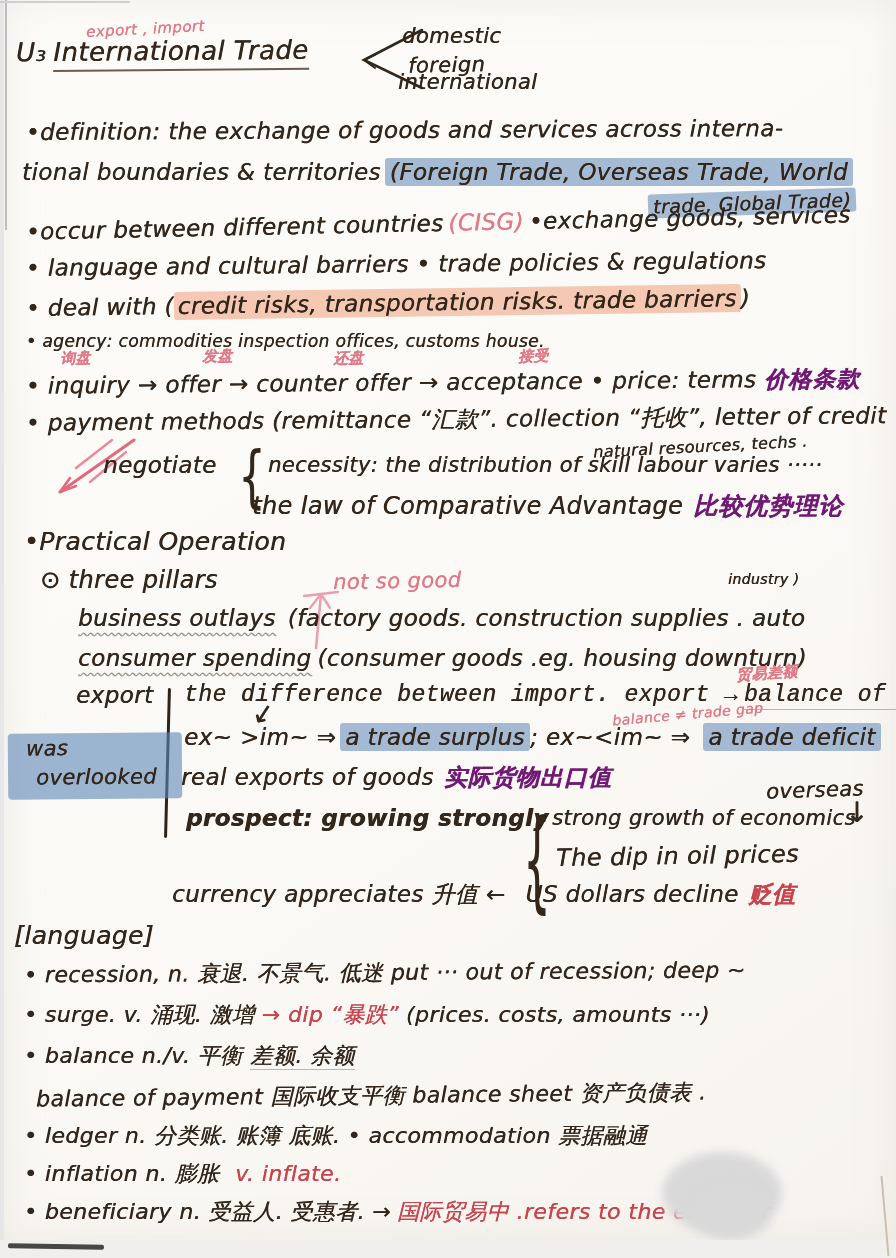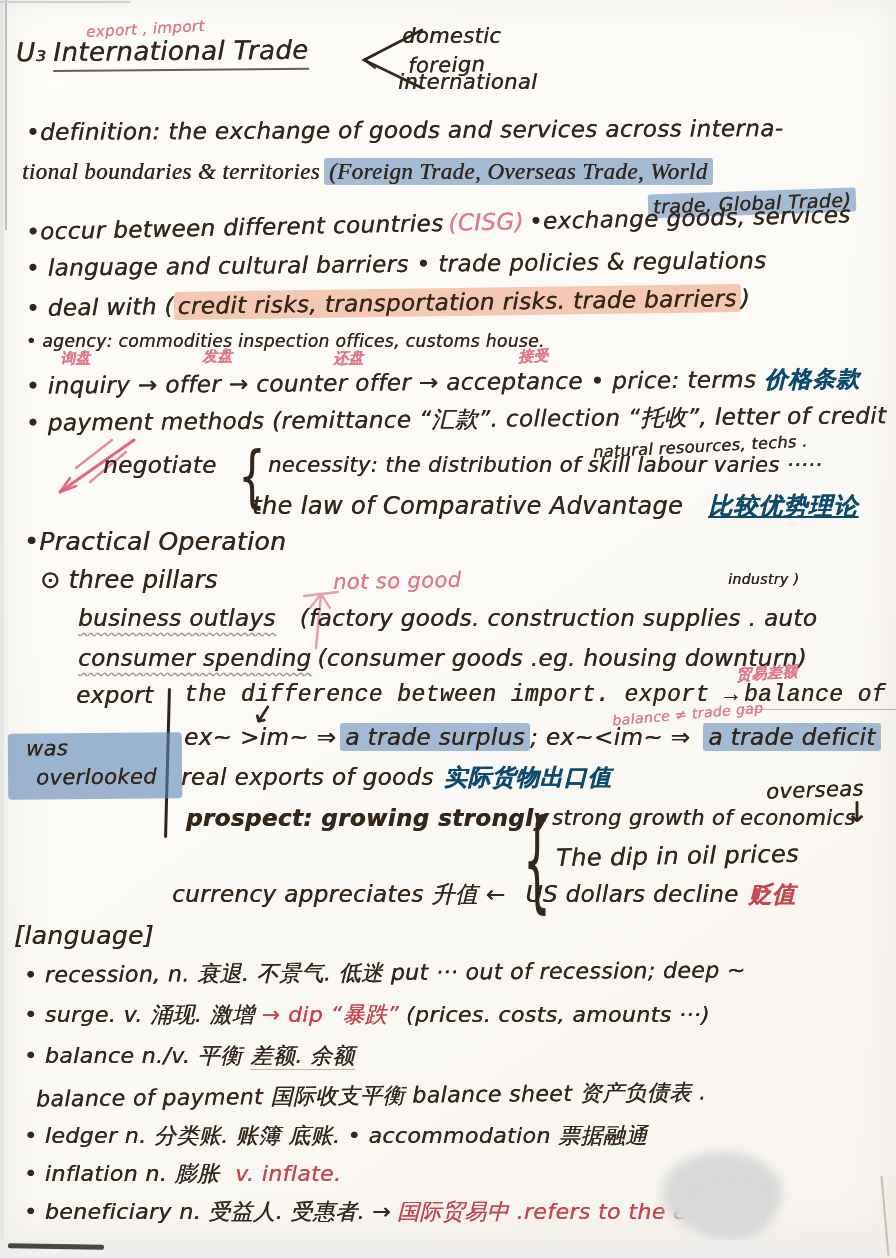--- a/index.html
+++ b/index.html
@@ -16,21 +16,21 @@
   .line{position:absolute;white-space:nowrap;font-style:italic;letter-spacing:.4px;}
   .ink{color:#33261b;text-shadow:.4px 0 0 currentColor;}
   .red{color:#c8454e;text-shadow:.3px 0 0 currentColor;}
   .pink{color:#e07a88;text-shadow:.3px 0 0 currentColor;}
   .hl-blue{background:rgba(92,133,182,.55);border-radius:3px;padding:1px 5px;}
   .hl-orange{background:rgba(238,150,112,.5);border-radius:3px;padding:1px 4px;}
   .wavy{text-decoration:underline wavy #b3a79a;text-decoration-thickness:1.4px;text-underline-offset:6px;}
   .pencil-u{border-bottom:1.6px solid #c0b4a4;padding-bottom:1px;}
   .title-u{border-bottom:2px solid rgba(70,52,36,.8);padding-bottom:3px;}
   .brace{display:inline-block;font-style:normal;transform-origin:top center;color:#33261b;}
-  .cjk-strong{font-weight:bold;letter-spacing:1px;color:#0c4a6e;}
+  .cjk-strong{font-weight:bold;letter-spacing:1px;color:#701a75;}
   .vline{position:absolute;width:3px;background:#2e241a;border-radius:2px;}
   .blob{position:absolute;background:#d9d9d9;border-radius:50%;filter:blur(5px);}
   .edge{position:absolute;background:#bdbdbd;}
   svg{position:absolute;overflow:visible;}
 </style>
 </head>
 <body>
 
 <div class="paper"></div>
 <div class="edge" style="left:5px;top:0;width:2px;height:230px;"></div>
@@ -44,21 +44,21 @@
 
 <svg width="72" height="70" style="left:356px;top:24px;">
   <path d="M66,6 L8,36 L66,64" stroke="#33261b" stroke-width="2.6" fill="none" stroke-linecap="round"></path>
   <path d="M8,36 L20,30 M8,36 L19,44" stroke="#33261b" stroke-width="2" fill="none" stroke-linecap="round"></path>
 </svg>
 <div class="line ink" style="left:402px;top:24px;font-size:21px;"><span>domestic</span></div>
 <div class="line ink" style="left:408px;top:53px;font-size:21px;transform:rotate(-1deg);"><span>foreign</span></div>
 <div class="line ink" style="left:398px;top:70px;font-size:21px;"><span>international</span></div>
 
 <div class="line ink" style="left:26px;top:117px;font-size:23px;transform:rotate(-0.3deg);"><span>•definition: the exchange of goods and services across interna-</span></div>
-<div class="line ink" style="left:22px;top:159px;font-size:23px;font-family:Liberation Serif, serif;">
+<div class="line ink" style="left:22px;top:159px;font-size:23px;">
   <span>tional boundaries &amp; territories</span><span class="hl-blue" style="margin-left:4px;">(Foreign Trade, Overseas Trade, World</span>
 </div>
 <div class="line ink" style="left:648px;top:192px;font-size:19px;transform:rotate(-2deg);"><span class="hl-blue">trade, Global Trade)</span></div>
 
 <div class="line ink" style="left:26px;top:210px;font-size:23px;transform:rotate(-1.2deg);">
   <span>•occur between different countries</span><span class="pink" style="margin:0 5px;">(CISG)</span><span>•exchange goods, services</span>
 </div>
 <div class="line ink" style="left:26px;top:251px;font-size:23px;transform:rotate(-0.6deg);"><span>• language and cultural barriers  • trade policies &amp; regulations</span></div>
 <div class="line ink" style="left:26px;top:290px;font-size:23px;transform:rotate(-0.8deg);">
   <span>• deal with (</span><span class="hl-orange">credit risks, transportation risks. trade barriers</span><span>)</span>
@@ -79,35 +79,35 @@
 <svg width="100" height="66" style="left:42px;top:436px;">
   <path d="M92,4 L18,56" stroke="#e0697c" stroke-width="3" fill="none" stroke-linecap="round"></path>
   <path d="M70,4 L34,32 M84,16 L48,46" stroke="#e88a9a" stroke-width="2.4" fill="none" stroke-linecap="round"></path>
   <path d="M18,56 L34,50 M18,56 L28,42" stroke="#e0697c" stroke-width="2.6" fill="none" stroke-linecap="round"></path>
 </svg>
 
 <div class="line ink" style="left:103px;top:452px;font-size:23px;"><span>negotiate</span></div>
 <div class="line" style="left:238px;top:436px;"><span class="brace" style="font-size:44px;transform:scaleY(1.55);">{</span></div>
 <div class="line ink" style="left:268px;top:453px;font-size:21px;"><span>necessity: the distribution of  skill labour varies ·····</span></div>
 <div class="line ink" style="left:252px;top:490px;font-size:24px;">
-  <span>the law of Comparative Advantage</span><span class="cjk-strong" style="margin-left:25px;text-decoration:underline;">比较优势理论</span>
+  <span>the law of Comparative Advantage</span><span class="cjk-strong" style="margin-left:10px;">比较优势理论</span>
 </div>
 
 <div class="line ink" style="left:24px;top:527px;font-size:25px;"><span>•Practical Operation</span></div>
 <div class="line ink" style="left:40px;top:566px;font-size:24px;"><span>⊙ three pillars</span></div>
 <div class="line pink" style="left:333px;top:569px;font-size:21px;transform:rotate(-1deg);"><span>not so good</span></div>
 <div class="line ink" style="left:728px;top:571px;font-size:14px;"><span>industry )</span></div>
 
 <svg width="44" height="70" style="left:296px;top:582px;">
   <path d="M20,66 L25,12" stroke="#e8a0ae" stroke-width="2.6" fill="none" stroke-linecap="round"></path>
   <path d="M25,12 L14,26 M25,12 L34,26 M8,14 L42,10" stroke="#e8a0ae" stroke-width="2.4" fill="none" stroke-linecap="round"></path>
 </svg>
 
 <div class="line ink" style="left:78px;top:605px;font-size:23px;">
-  <span class="wavy">business outlays</span><span style="margin-left:24px;">(factory goods. construction supplies . auto</span>
+  <span class="wavy">business outlays</span><span style="margin-left:12px;">(factory goods. construction supplies . auto</span>
 </div>
 <div class="line ink" style="left:78px;top:645px;font-size:23px;">
   <span class="wavy">consumer spending</span><span style="margin-left:6px;">(consumer goods .eg. housing downturn)</span>
 </div>
 <div class="line pink" style="left:736px;top:664px;font-size:15px;transform:rotate(-4deg);font-weight:bold;"><span>贸易差额</span></div>
 
 <div class="line ink" style="left:76px;top:682px;font-size:23px;"><span>export</span></div>
 <div class="vline" style="left:166px;top:688px;height:150px;transform:rotate(1.5deg);"></div>
 <div class="line ink" style="left:184px;top:682px;font-size:23px;font-family:Liberation Mono, monospace;">
   <span>the difference between import. export →</span><span class="pencil-u" style="margin-left:6px;">balance of trade</span>

